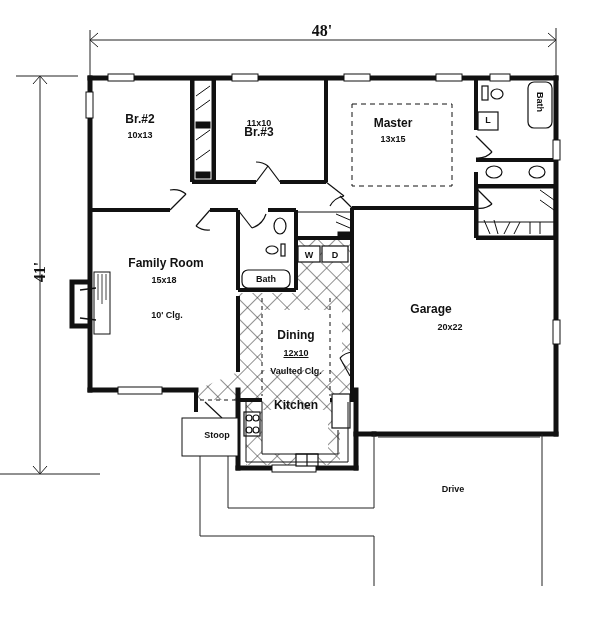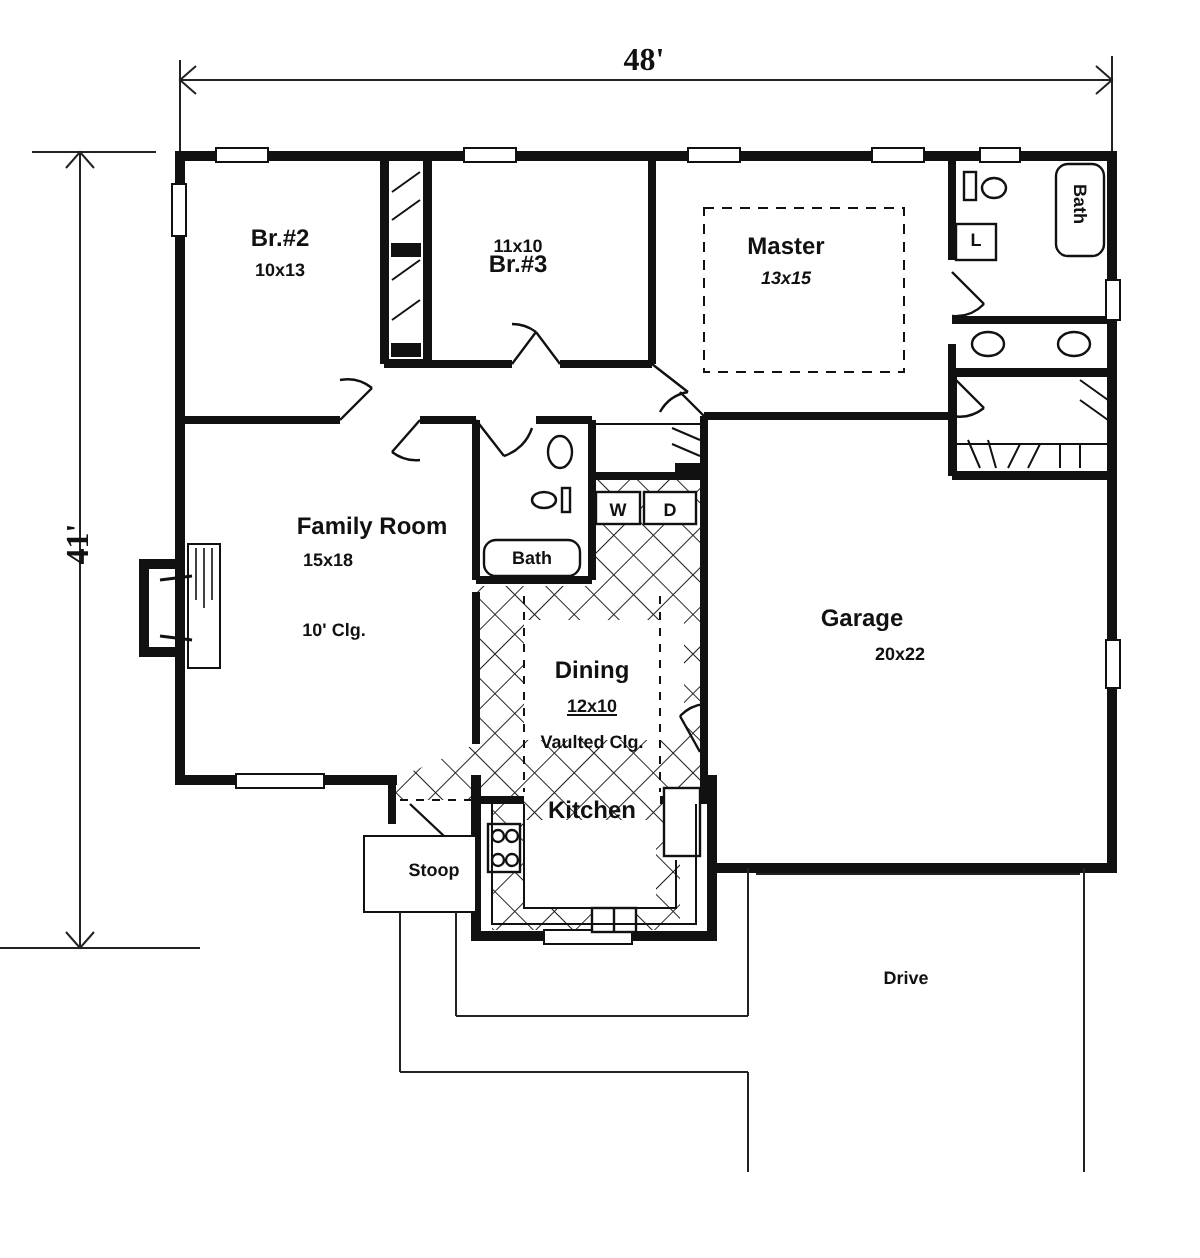--- a/index.html
+++ b/index.html
@@ -239,23 +239,23 @@
 <div class="lbl dim" style="left:322px; top:22px;">48'</div>
 <div class="lbl dim vert" style="left:40px; top:272px;">41'</div>
 
 <div class="lbl room-name" style="left:140px; top:112px;">Br.#2</div>
 <div class="lbl room-size" style="left:140px; top:130px;">10x13</div>
 
 <div class="lbl room-name" style="left:259px; top:100px;margin-top:25px;">Br.#3</div>
 <div class="lbl room-size" style="left:259px; top:118px;">11x10</div>
 
 <div class="lbl room-name" style="left:393px; top:116px;">Master</div>
-<div class="lbl room-size" style="left:393px; top:134px;font-style:italic;">13x15</div>
-
-<div class="lbl room-name" style="left:166px; top:256px;margin-left:20px;">Family Room</div>
+<div class="lbl room-size" style="left:393px; top:134px;">13x15</div>
+
+<div class="lbl room-name" style="left:166px; top:256px;">Family Room</div>
 <div class="lbl room-size" style="left:164px; top:275px;">15x18</div>
 <div class="lbl small" style="left:167px; top:310px;">10' Clg.</div>
 
 <div class="lbl room-name" style="left:296px; top:328px;">Dining</div>
 <div class="lbl room-size" style="left:296px; top:348px;text-decoration:underline;">12x10</div>
 <div class="lbl small" style="left:296px; top:366px;">Vaulted Clg.</div>
 
 <div class="lbl room-name" style="left:296px; top:398px;text-align:center;">Kitchen</div>
 
 <div class="lbl room-name" style="left:431px; top:302px;">Garage</div>

